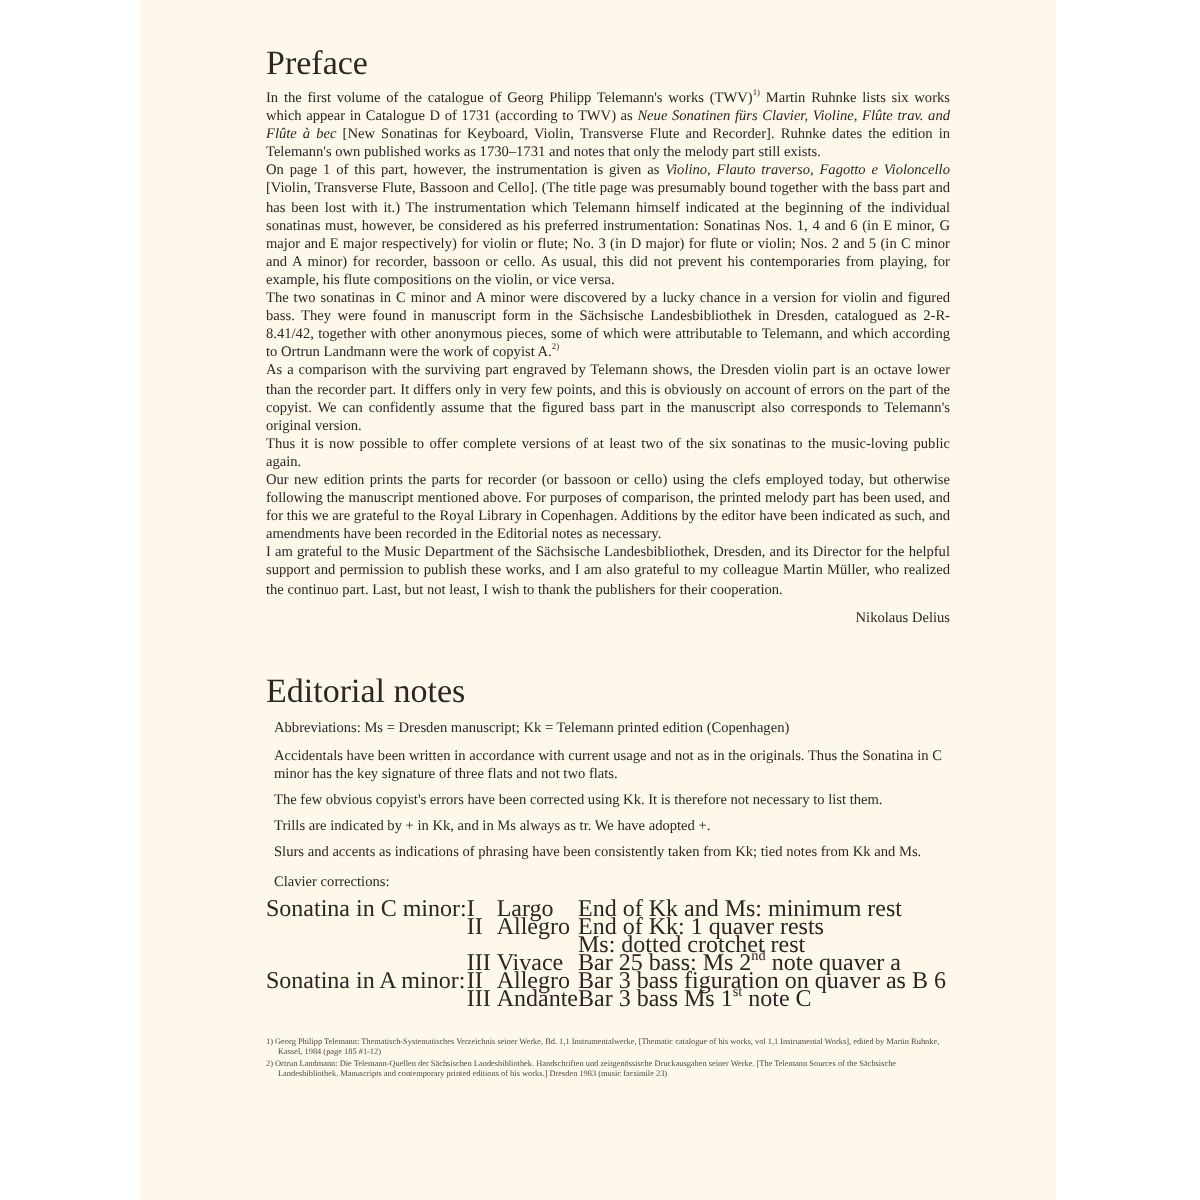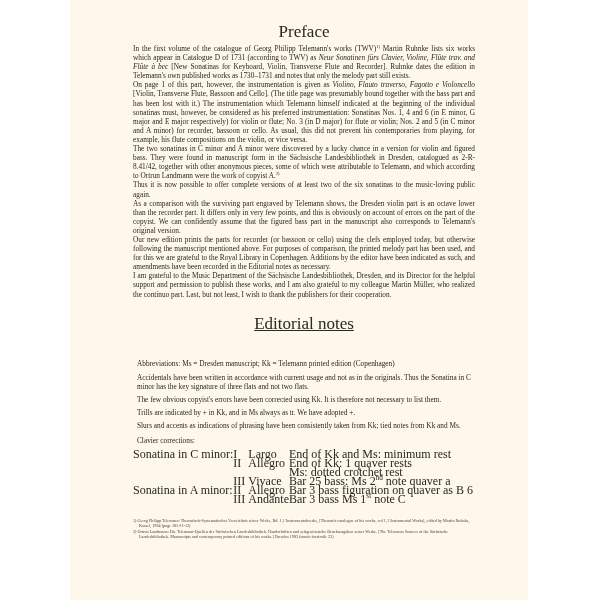--- a/index.html
+++ b/index.html
@@ -8,25 +8,25 @@
       font-family: "Liberation Serif", "DejaVu Serif", serif; color: #2a2622;
     }
     .page {
       position: absolute; left: 70px; top: 0; width: 458px; height: 600px;
       background: #fdf8ea;
     }
     .content {
       position: absolute; left: 63px; top: 0; width: 342px;
     }
     h1 {
-      font-weight: normal; font-size: 17px; text-align: center; margin: 0;
+      font-weight: normal; font-size: 17px; text-align: left; margin: 0;
       position: absolute; left: 0; width: 342px; color: #2b2723;
     }
     .h-preface { top: 22px; }
-    .h-notes { top: 314px; text-decoration: underline; }
+    .h-notes { top: 336px; }
     .preface {
       position: absolute; top: 44px; left: 0; width: 342px;
       font-size: 7.3px; line-height: 9.1px; text-align: justify;
     }
     .preface p { margin: 0; }
     .sig { text-align: right; margin-top: 5px !important; }
     .notes {
       position: absolute; top: 355px; left: 0; width: 342px;
       font-size: 7.3px; line-height: 9.1px;
     }
@@ -50,24 +50,25 @@
 
 <div class="page">
   <div class="content">
 
     <h1 class="h-preface">Preface</h1>
 
     <div class="preface">
       <p><span>In the first volume of the catalogue of Georg Philipp Telemann's works (TWV)</span><sup>1)</sup><span> Martin Ruhnke lists six works which appear in Catalogue D of 1731 (according to TWV) as </span><i>Neue Sonatinen fürs Clavier, Violine, Flûte trav. and Flûte à bec</i><span> [New Sonatinas for Keyboard, Violin, Transverse Flute and Recorder]. Ruhnke dates the edition in Telemann's own published works as 1730–1731 and notes that only the melody part still exists.</span></p>
       <p><span>On page 1 of this part, however, the instrumentation is given as </span><i>Violino, Flauto traverso, Fagotto e Violoncello</i><span> [Violin, Transverse Flute, Bassoon and Cello]. (The title page was presumably bound together with the bass part and has been lost with it.) The instrumentation which Telemann himself indicated at the beginning of the individual sonatinas must, however, be considered as his preferred instrumentation: Sonatinas Nos. 1, 4 and 6 (in E minor, G major and E major respectively) for violin or flute; No. 3 (in D major) for flute or violin; Nos. 2 and 5 (in C minor and A minor) for recorder, bassoon or cello. As usual, this did not prevent his contemporaries from playing, for example, his flute compositions on the violin, or vice versa.</span></p>
       <p><span>The two sonatinas in C minor and A minor were discovered by a lucky chance in a version for violin and figured bass. They were found in manuscript form in the Sächsische Landesbibliothek in Dresden, catalogued as 2-R-8.41/42, together with other anonymous pieces, some of which were attributable to Telemann, and which according to Ortrun Landmann were the work of copyist A.</span><sup>2)</sup></p>
+      <p>As a comparison with the surviving part engraved by Telemann shows, the Dresden violin part is an octave lower than the recorder part. It differs only in very few points, and this is obviously on account of errors on the part of the copyist. We can confidently assume that the figured bass part in the manuscript also corresponds to Telemann's original version.</p>
       <p>Thus it is now possible to offer complete versions of at least two of the six sonatinas to the music-loving public again.</p>
-      <p>As a comparison with the surviving part engraved by Telemann shows, the Dresden violin part is an octave lower than the recorder part. It differs only in very few points, and this is obviously on account of errors on the part of the copyist. We can confidently assume that the figured bass part in the manuscript also corresponds to Telemann's original version.</p>
       <p>Our new edition prints the parts for recorder (or bassoon or cello) using the clefs employed today, but otherwise following the manuscript mentioned above. For purposes of comparison, the printed melody part has been used, and for this we are grateful to the Royal Library in Copenhagen. Additions by the editor have been indicated as such, and amendments have been recorded in the Editorial notes as necessary.</p>
       <p>I am grateful to the Music Department of the Sächsische Landesbibliothek, Dresden, and its Director for the helpful support and permission to publish these works, and I am also grateful to my colleague Martin Müller, who realized the continuo part. Last, but not least, I wish to thank the publishers for their cooperation.</p>
+      <p class="sig">Nikolaus Delius</p>
     </div>
 
     <h1 class="h-notes">Editorial notes</h1>
 
     <div class="notes">
       <p>Abbreviations: Ms = Dresden manuscript; Kk = Telemann printed edition (Copenhagen)</p>
       <p class="gap" style="text-align:justify">Accidentals have been written in accordance with current usage and not as in the originals. Thus the Sonatina in C minor has the key signature of three flats and not two flats.</p>
       <p>The few obvious copyist's errors have been corrected using Kk. It is therefore not necessary to list them.</p>
       <p>Trills are indicated by + in Kk, and in Ms always as tr. We have adopted +.</p>
       <p>Slurs and accents as indications of phrasing have been consistently taken from Kk; tied notes from Kk and Ms.</p>

